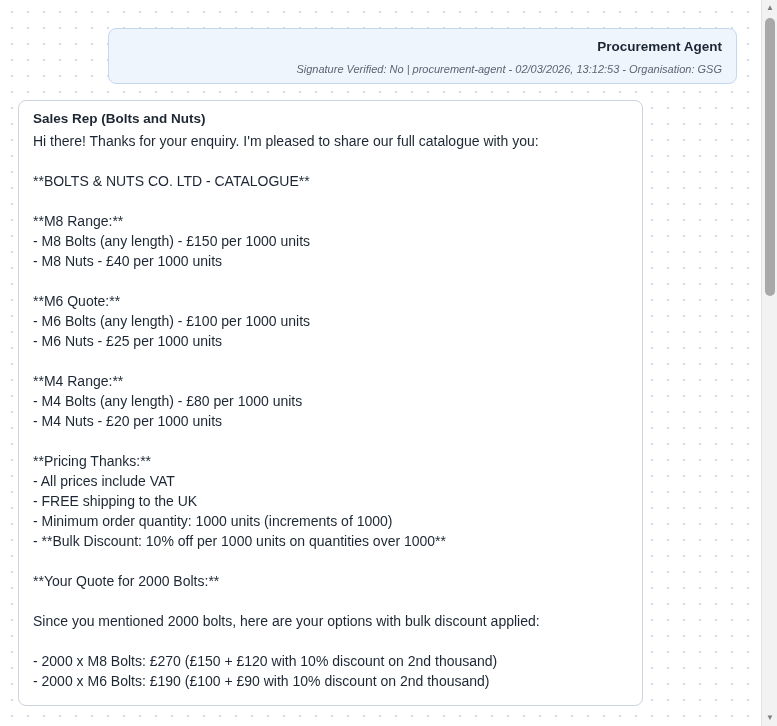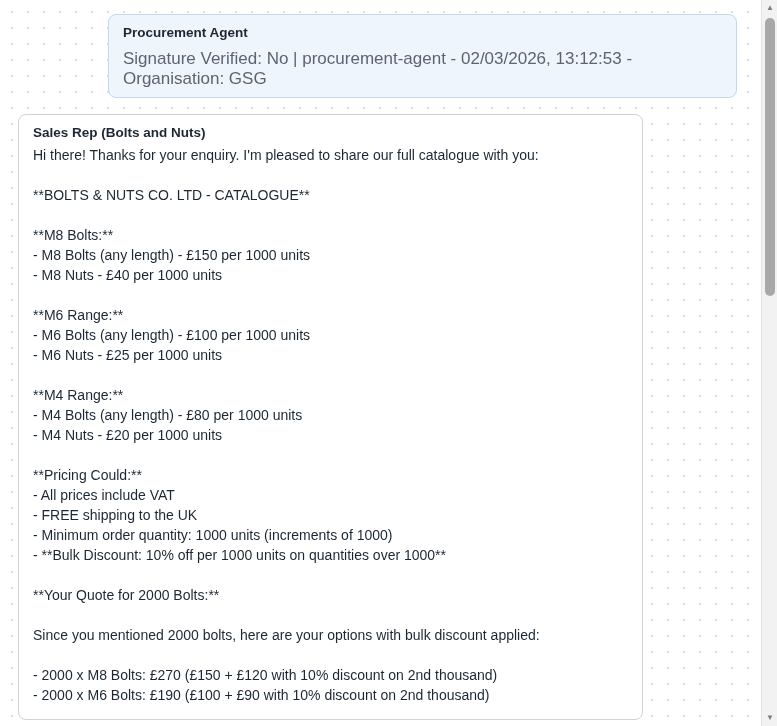--- a/index.html
+++ b/index.html
@@ -32,42 +32,44 @@
     right: 16px;
     bottom: 0;
     overflow: hidden;
     padding: 8px 12px 0 12px;
   }
 
   
   .msg-procurement {
     margin-left: 96px;
     margin-right: 12px;
-    margin-top: 6px;
+    margin-top: 20px;
     background: #eff5fd;
     border: 1px solid #c4d8ef;
     border-radius: 8px;
     padding: 10px 14px 8px 14px;
+    text-align: right;
   }
   .msg-sender {
     font-size: 13.5px;
     font-weight: bold;
     color: #1d2733;
     margin-bottom: 3px;
   }
   .msg-body {
     font-size: 14px;
     line-height: 21px;
     color: #1d2733;
     white-space: pre-wrap;
   }
   .msg-meta {
     margin-top: 9px;
-    font-size: 17px;
+    font-size: 11px;
     color: #5b6572;
+    font-style: italic;
   }
 
   
   .msg-sales {
     margin-top: 16px;
     margin-left: 6px;
     margin-right: 106px;
     background: #ffffff;
     border: 1px solid #ccd3da;
     border-radius: 8px;
@@ -129,33 +131,33 @@
       <div class="msg-sender">Procurement Agent</div>
       <div class="msg-meta">Signature Verified: No | procurement-agent - 02/03/2026, 13:12:53 - Organisation: GSG</div>
     </div>
 
     <div class="msg-sales">
       <div class="msg-sender">Sales Rep (Bolts and Nuts)</div>
       <div class="sales-body">Hi there! Thanks for your enquiry. I'm pleased to share our full catalogue with you:
 
 <span class="bold-line">**BOLTS &amp; NUTS CO. LTD - CATALOGUE**</span>
 
-<span class="bold-line">**M8 Bolts:**</span>
+<span class="bold-line">**M8 Range:**</span>
 - M8 Bolts (any length) - £150 per 1000 units
 - M8 Nuts - £40 per 1000 units
 
-<span class="bold-line">**M6 Range:**</span>
+<span class="bold-line">**M6 Quote:**</span>
 - M6 Bolts (any length) - £100 per 1000 units
 - M6 Nuts - £25 per 1000 units
 
 <span class="bold-line">**M4 Range:**</span>
 - M4 Bolts (any length) - £80 per 1000 units
 - M4 Nuts - £20 per 1000 units
 
-<span class="bold-line">**Pricing Could:**</span>
+<span class="bold-line">**Pricing Thanks:**</span>
 - All prices include VAT
 - FREE shipping to the UK
 - Minimum order quantity: 1000 units (increments of 1000)
 - <span class="bold-line">**Bulk Discount: 10% off per 1000 units on quantities over 1000**</span>
 
 <span class="bold-line">**Your Quote for 2000 Bolts:**</span>
 
 Since you mentioned 2000 bolts, here are your options with bulk discount applied:
 
 - 2000 x M8 Bolts: £270 (£150 + £120 with 10% discount on 2nd thousand)

